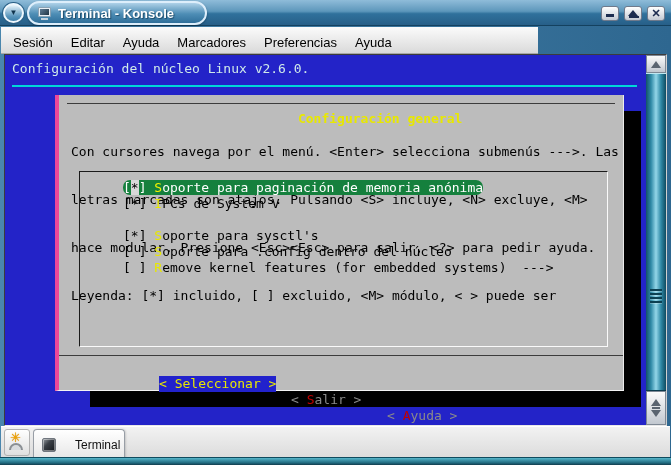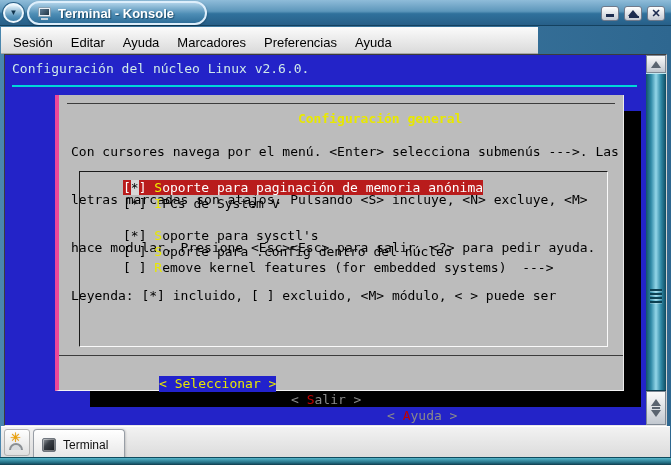--- a/index.html
+++ b/index.html
@@ -111,21 +111,21 @@
   .dlg-instr { position:absolute; left:12px; top:17px; }
   .dlg-instr div { height:16px; }
 
   .menu-box {
     position:absolute; left:20px; top:76px; width:529px; height:176px;
     border-top:1px solid #1a1a1a; border-left:1px solid #1a1a1a;
     border-bottom:1px solid #fafafa; border-right:1px solid #fafafa;
   }
   .mi-row { position:absolute; left:43px; height:16px; cursor:pointer; }
   .mi-hot { color:#e8e800; }
-  .mi-row.selected .mi-sel { background:#b91c1c; color:#ffffff; }
+  .mi-row.selected .mi-sel { background:#15803d; color:#ffffff;border-radius:7px; }
   .mi-row.selected .mi-hot { color:#f0f000; }
   .mi-cursor { background:#d8d8d8; color:#000; }
 
   .btn-sep { position:absolute; left:0; right:0; top:260px; height:1px; background:#3c3c3c; }
   .dlg-btnrow { position:absolute; top:265px; left:0; width:100%; height:16px; }
   .dlg-btn { position:absolute; cursor:pointer; }
   .dlg-btn.active { background:#2222cc; color:#e8e800; }
   .dlg-btn .b-dim { color:#8a8a8a; }
   .dlg-btn .b-hot { color:#c00000; }
 
@@ -172,21 +172,21 @@
   .newtab-icon { position:absolute; left:3px; top:2px; width:18px; height:20px; }
   .newtab-icon .star { position:absolute; top:-2px; left:2px; color:#f0a500; font-size:13px; text-shadow:0 0 1px #c97a00; }
   .newtab-icon .arch {
     position:absolute; bottom:2px; left:1px; width:14px; height:7px;
     border:2px solid #8a8f94; border-bottom:none; border-radius:8px 8px 0 0; background:#d8dbde;
   }
   .tab-active {
     position:absolute; left:32px; top:2px; width:92px; height:30px;
     background:linear-gradient(180deg,#ffffff,#e6e6e6);
     border:1px solid #989ea6; border-bottom:none; border-radius:4px 4px 0 0;
-    display:flex; align-items:center; padding-left:8px; gap:7px; cursor:pointer;
+    display:flex; align-items:center; padding-left:8px; gap:19px; cursor:pointer;
     box-shadow:1px 0 2px rgba(0,0,0,.15);
   }
   .tab-term-icon {
     width:14px; height:14px; border:1px solid #70767e; border-radius:2px;
     background:linear-gradient(135deg,#9aa0a6 0%,#3a3f46 40%,#15181d 100%);
     box-shadow:inset 0 0 0 1px rgba(255,255,255,.4);
   }
   .tab-label { font-size:12px; color:#111; }
 
   

